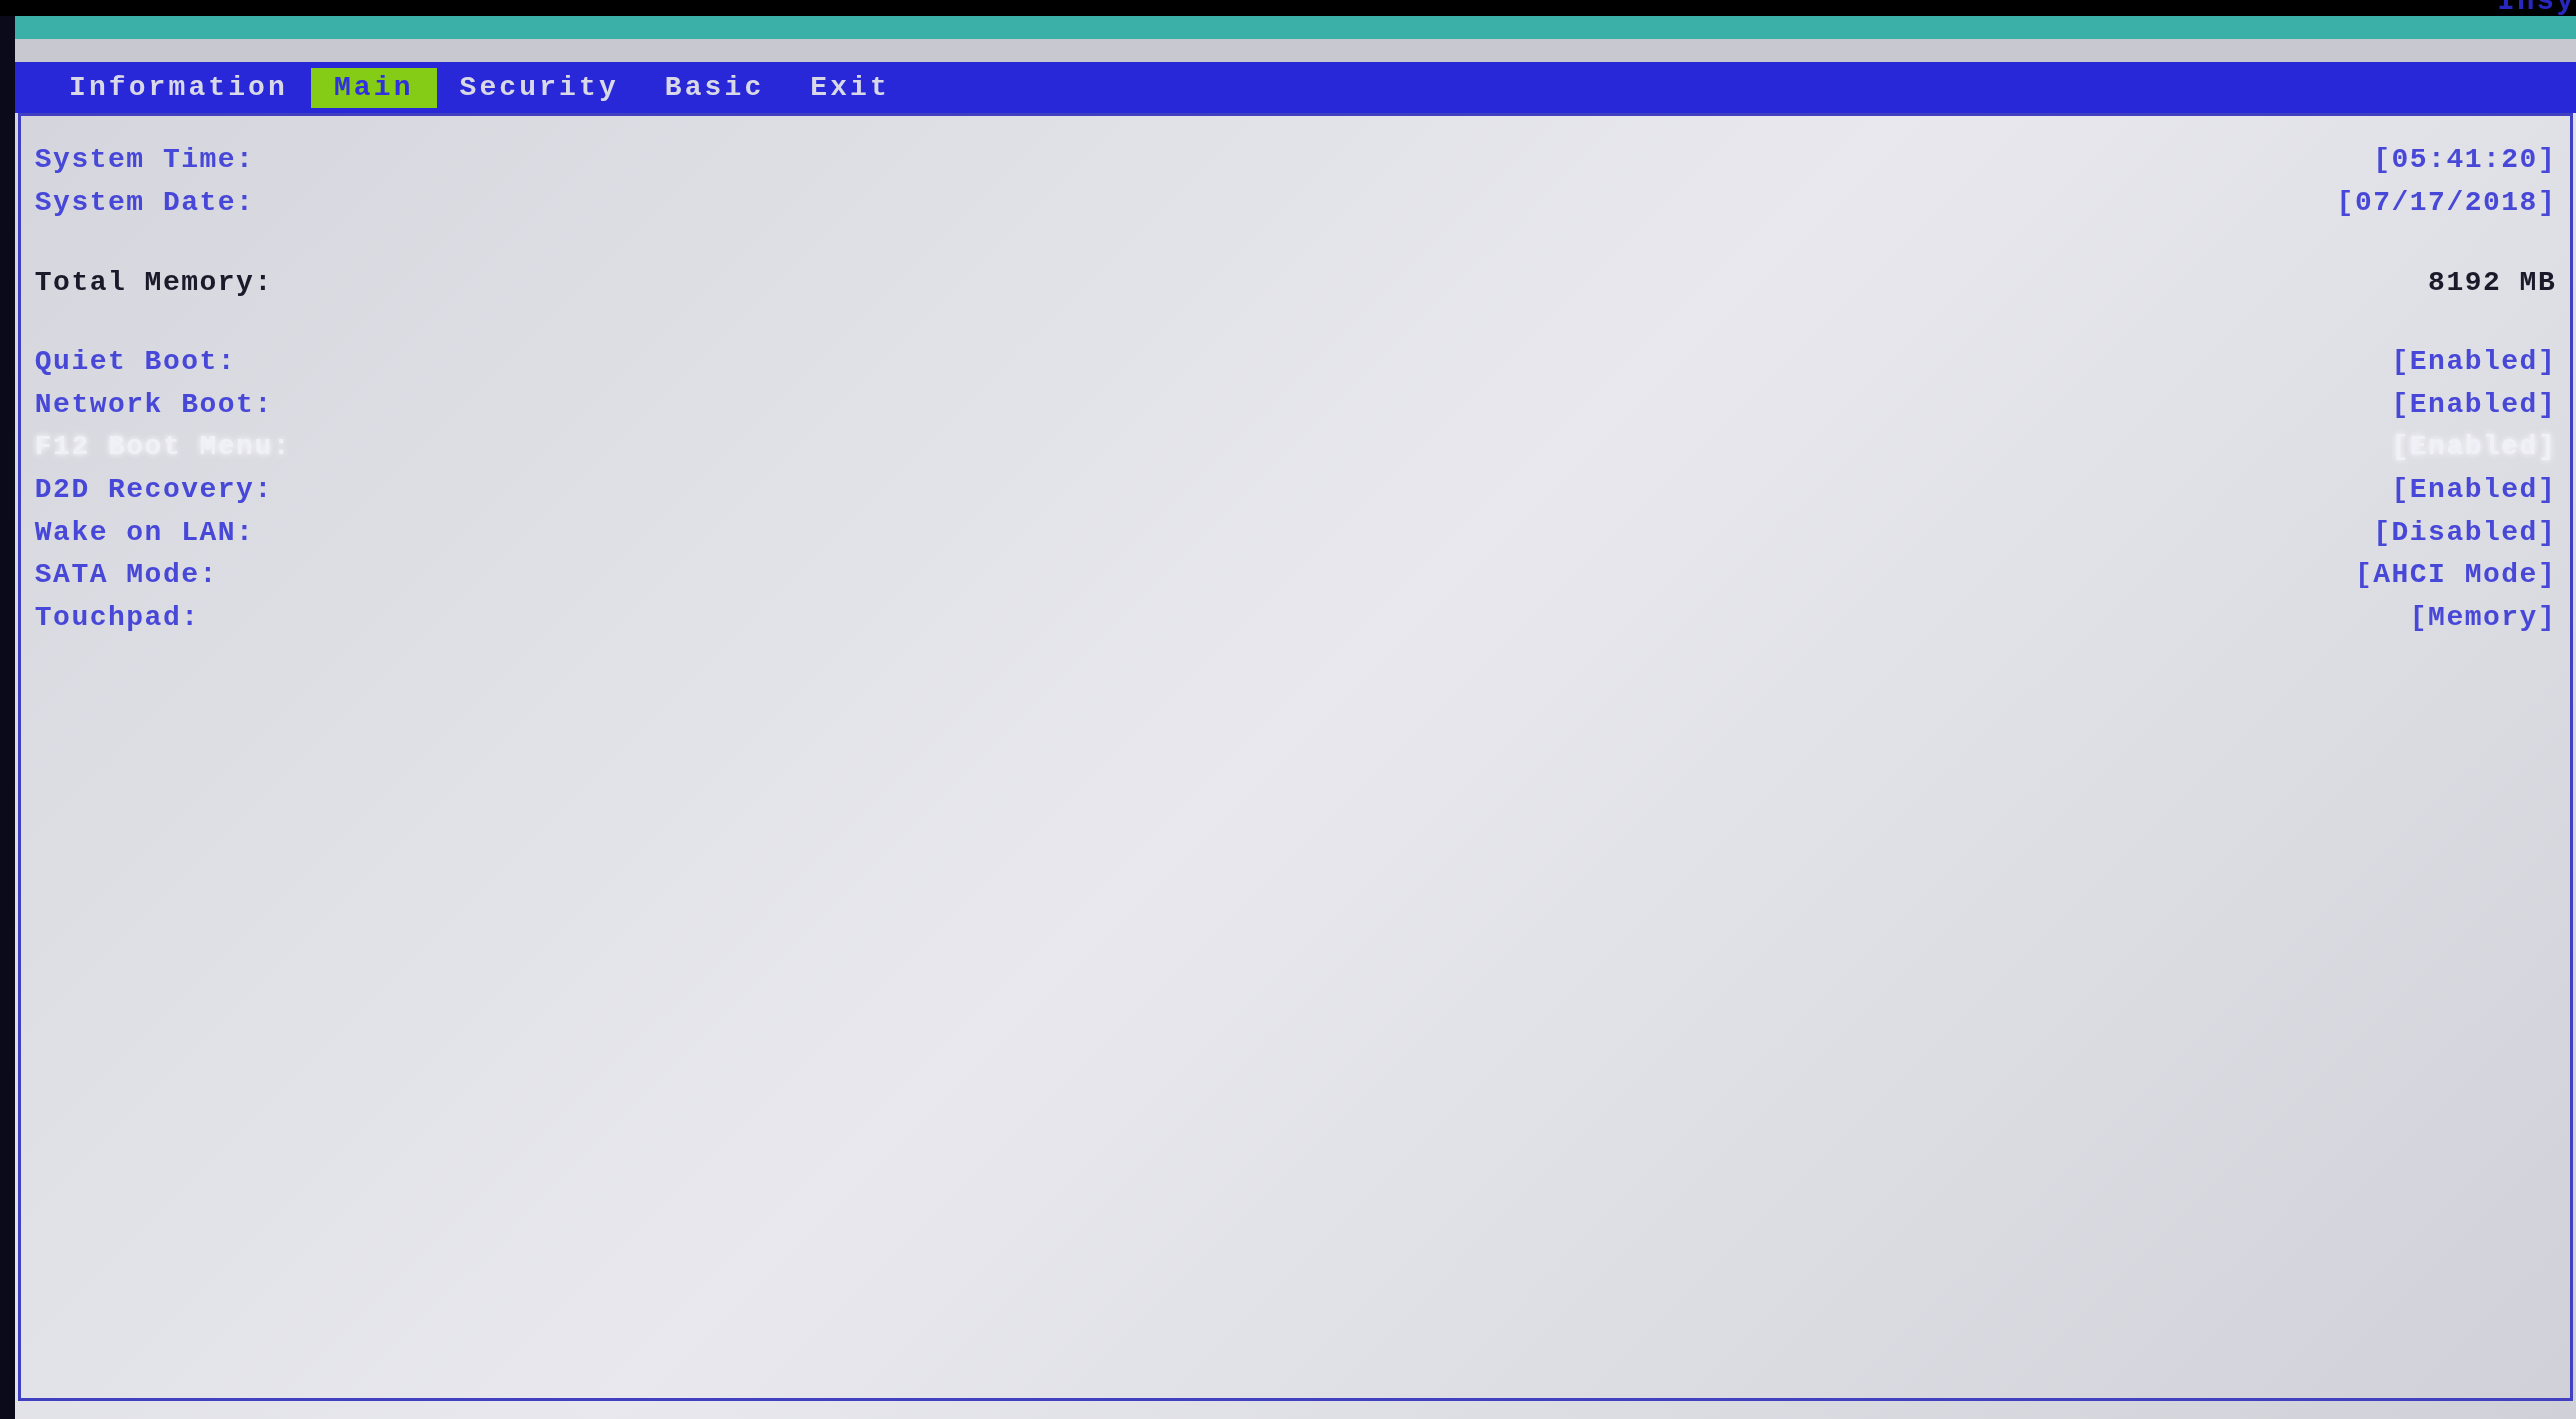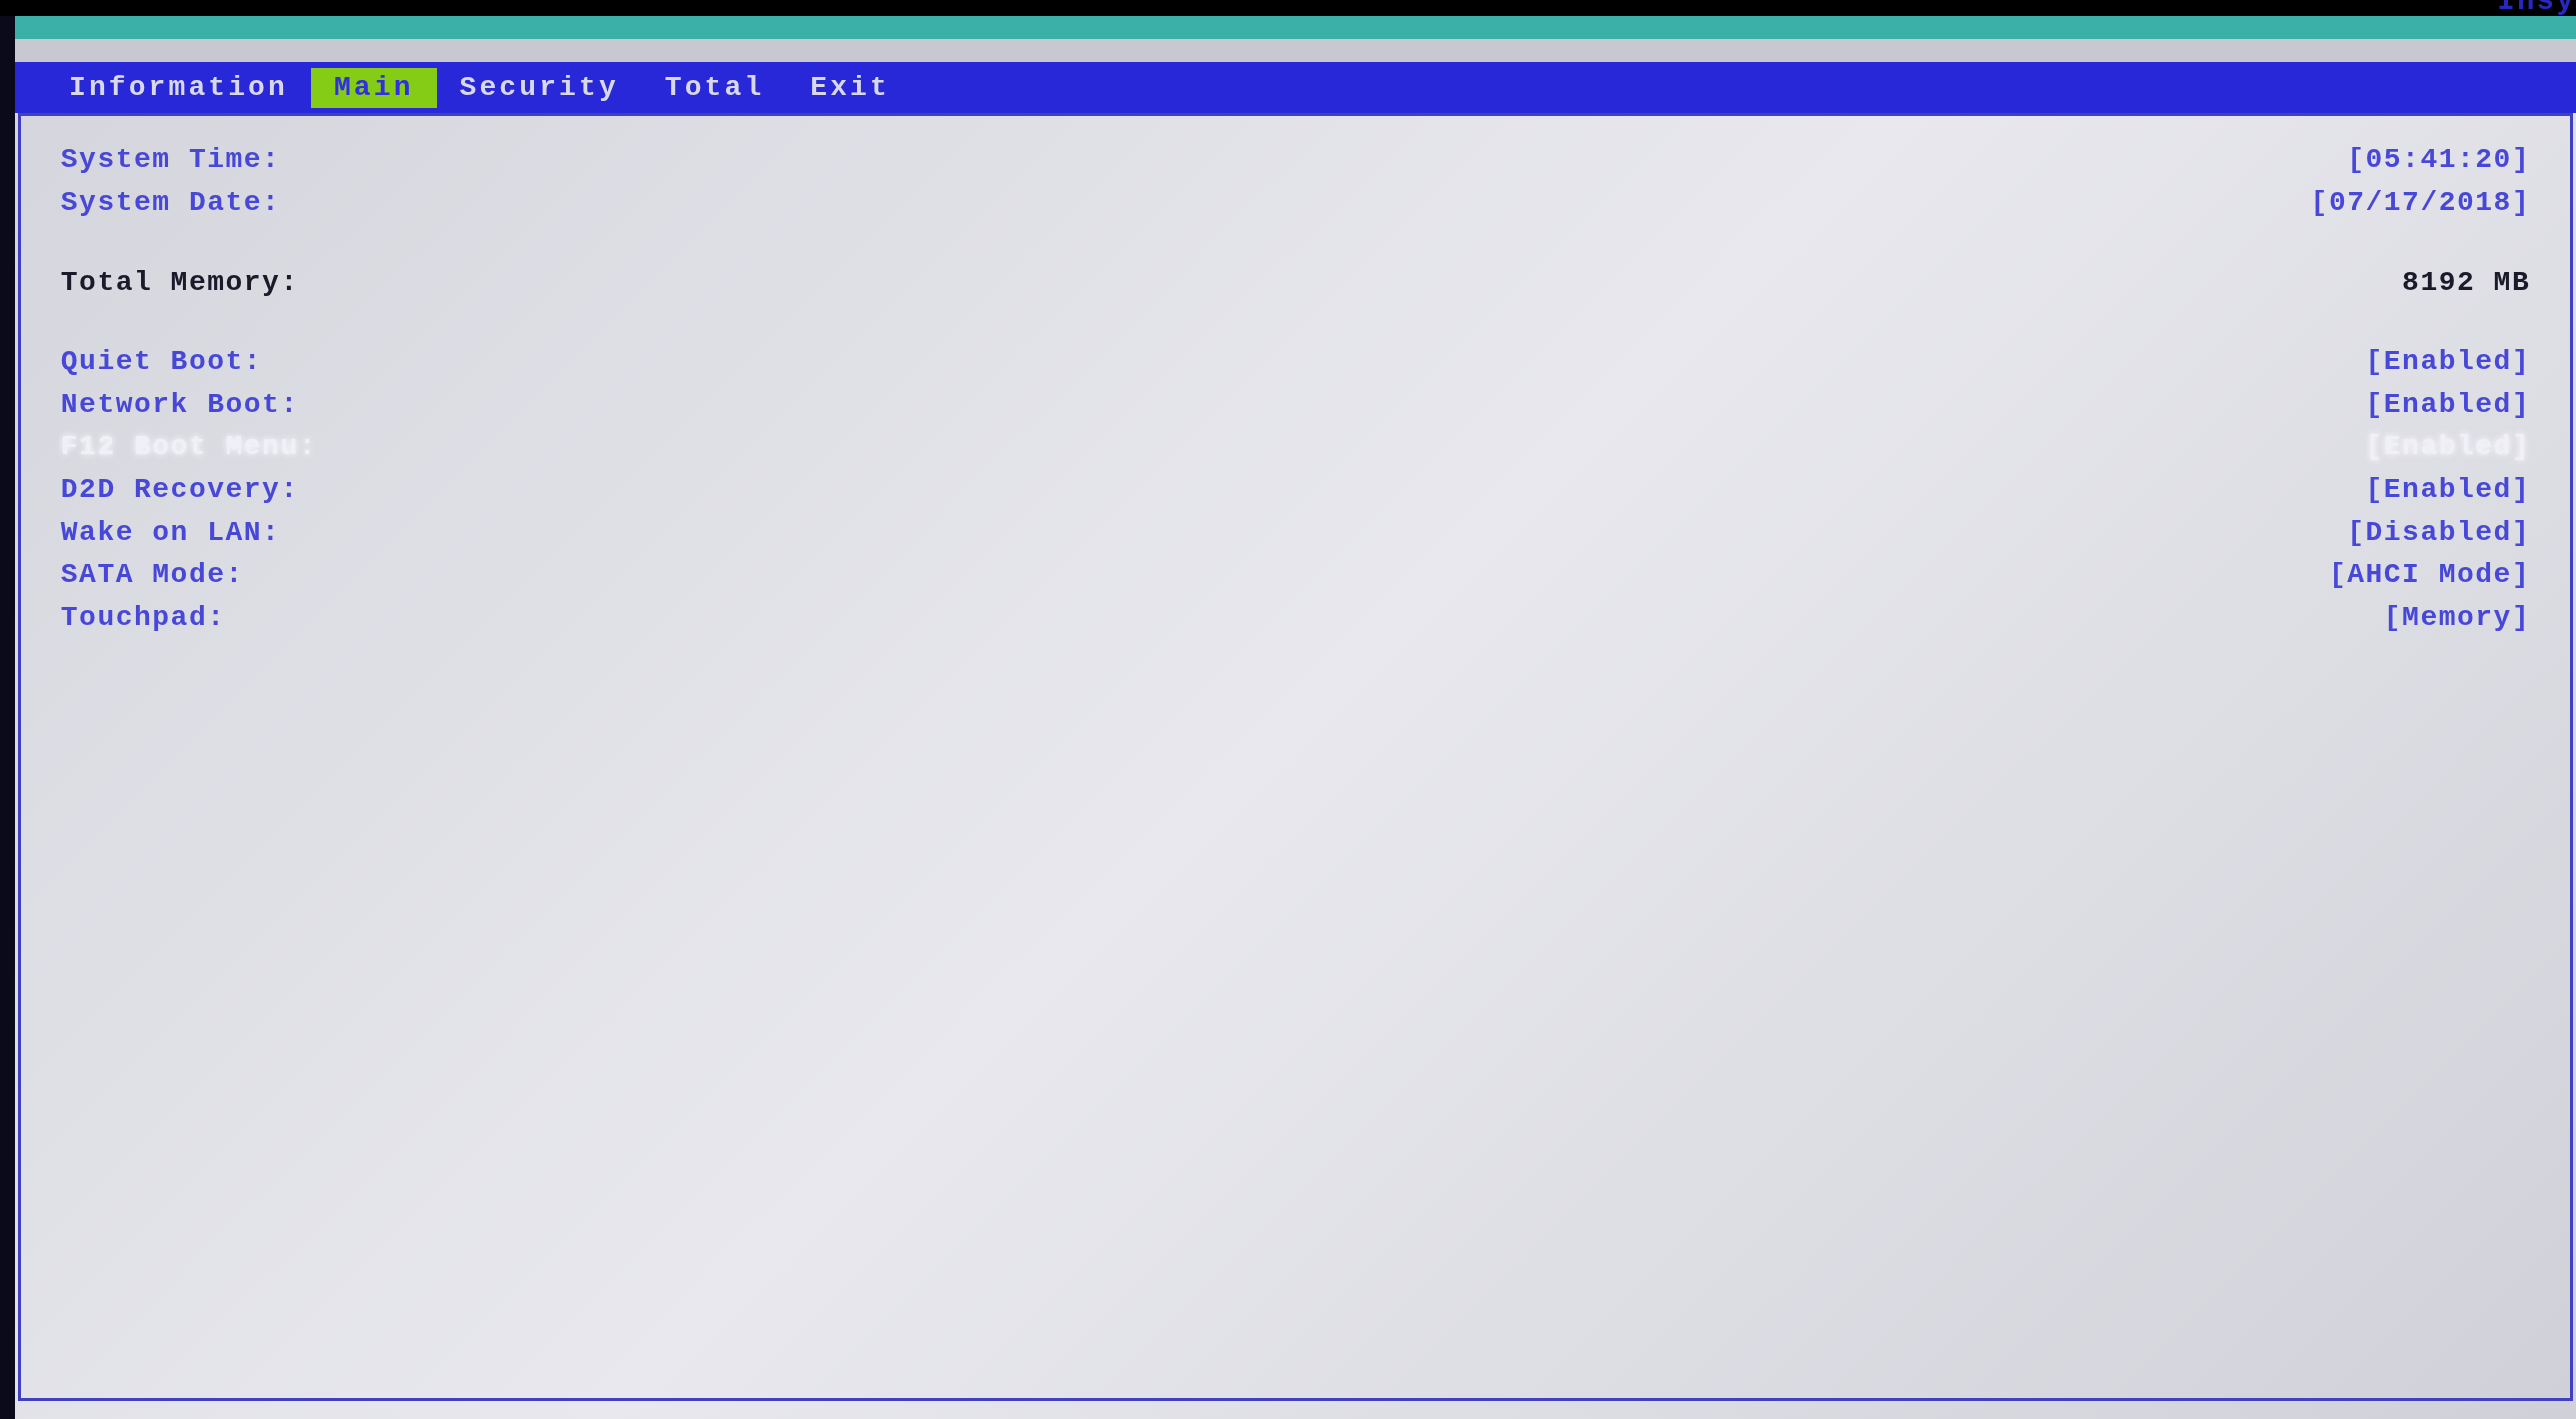--- a/index.html
+++ b/index.html
@@ -53,21 +53,21 @@
       top: -31px;
       right: 0;
       color: #2828c0;
       font-size: 29px;
       letter-spacing: 2.3px;
     }
     .content-frame {
       border: 3.1px solid #4040c0;
       border-top: 3.1px solid #4040c0;
       margin: 0 3.1px;
-      padding: 23px 32px;
+      padding: 23px 6px;
       min-height: calc(100vh - 131px);
       box-sizing: border-box;
       position: relative;
     }
     .row {
       display: flex;
       justify-content: space-between;
       padding: 3.1px 7.7px;
       line-height: 1.3;
     }
@@ -97,21 +97,21 @@
 <div class="screen">
   <div class="top-teal"></div>
   <div class="top-gap">
     <div class="vendor">Insy</div>
   </div>
 
   <div class="nav-bar">
     <div class="nav-item">Information</div>
     <div class="nav-item active">Main</div>
     <div class="nav-item">Security</div>
-    <div class="nav-item">Total</div>
+    <div class="nav-item">Basic</div>
     <div class="nav-item">Exit</div>
   </div>
 
   <div class="content-frame">
 
     <div class="row">
       <span class="label">System Time:</span>
       <span class="value">[05:41:20]</span>
     </div>
 

